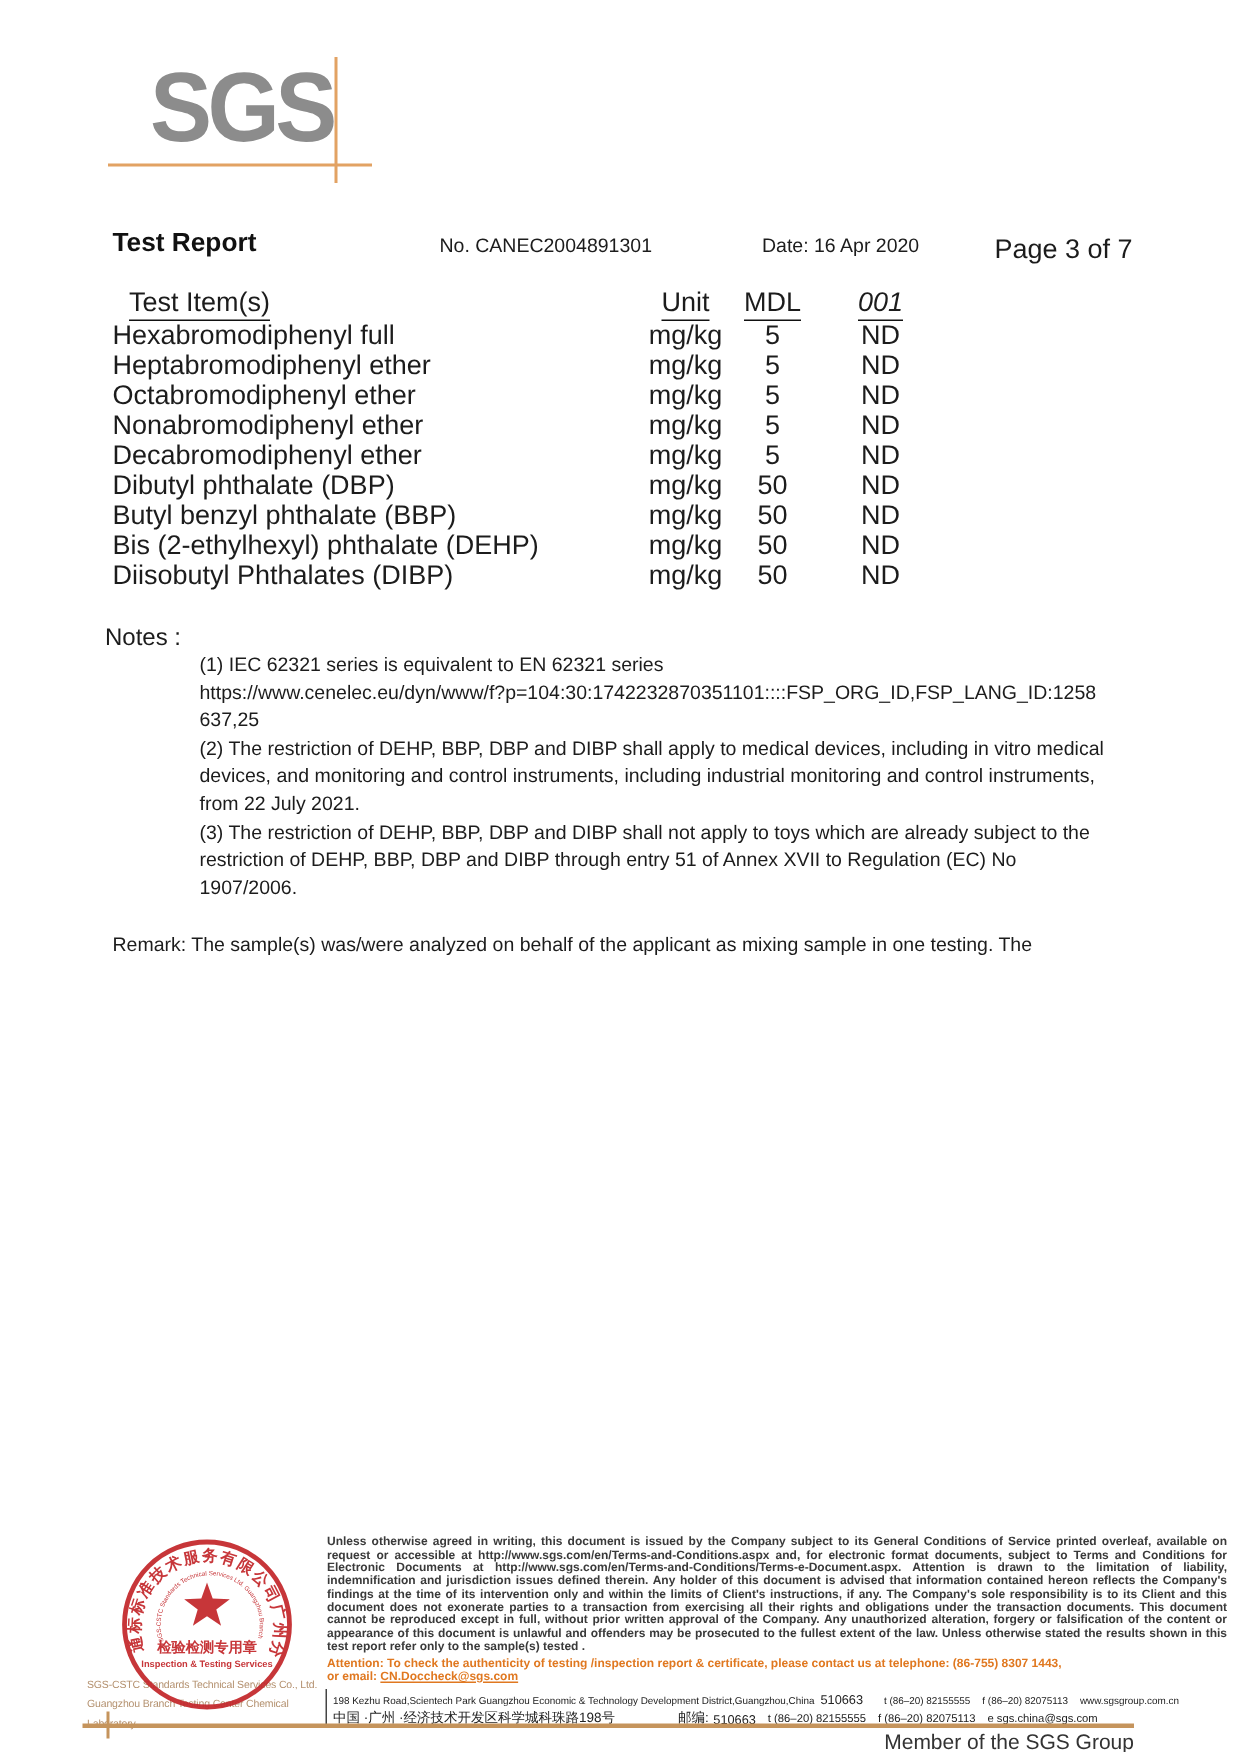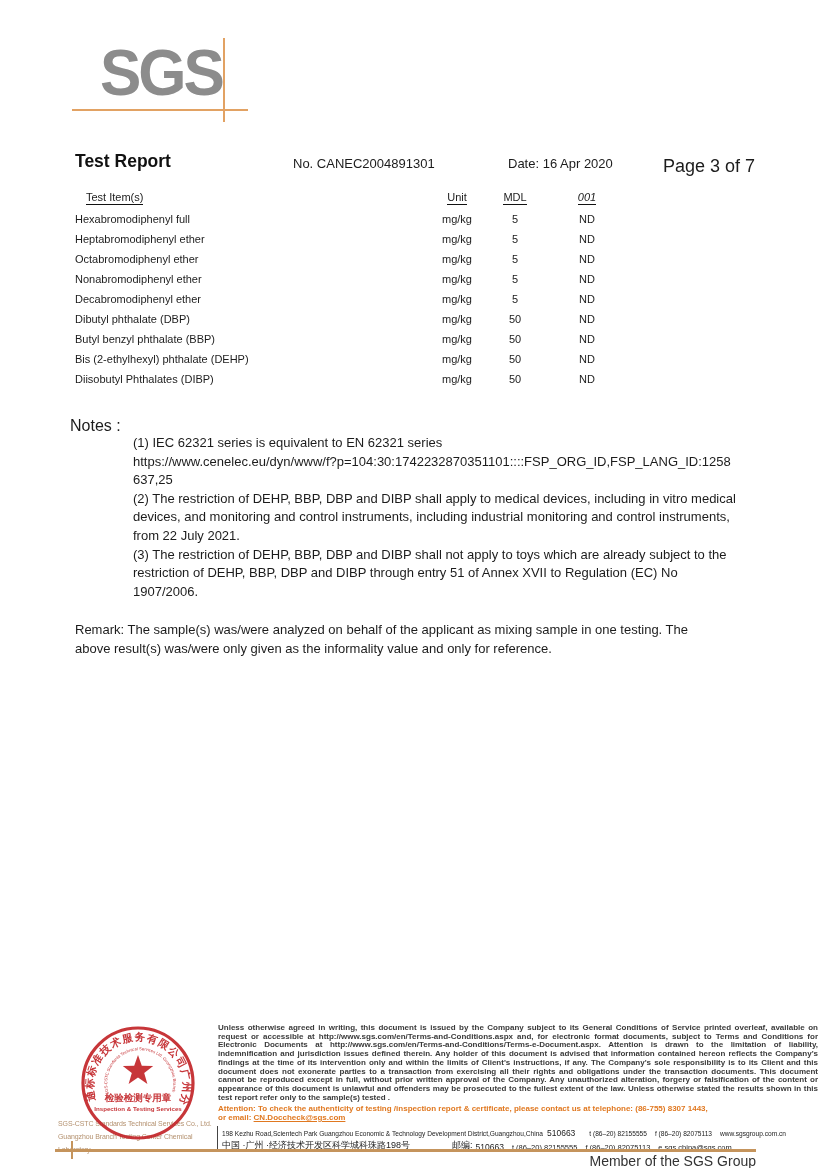--- a/index.html
+++ b/index.html
@@ -26,21 +26,21 @@
   .logo-hline { position:absolute; left:72px; top:109px; width:176px; height:2px; background:#e2a263; }
   .logo-vline { position:absolute; left:223px; top:38px; width:2px; height:84px; background:#e2a263; }
 
   
   .report-title { position:absolute; left:75px; top:151px; font-size:17.5px; font-weight:700; color:#111; }
   .report-no   { position:absolute; left:293px; top:156px; font-size:13px; }
   .report-date { position:absolute; left:508px; top:156px; font-size:13px; }
   .report-page { position:absolute; left:663px; top:156px; font-size:18px; }
 
   
-  .tbl { position:absolute; left:75px; top:191px; width:556px; font-size:11px; }
+  .tbl { position:absolute; left:75px; top:191px; width:556px; font-size:18px; }
   .tbl-row { display:grid; grid-template-columns:352px 60px 56px 88px; height:20px; align-items:start; }
   .tbl-head { margin-bottom:2px; }
   .col-item { text-align:left; }
   .col-unit, .col-mdl, .col-res { text-align:center; }
   .hd { display:inline-block; border-bottom:1.2px solid #111; padding-bottom:1px; }
   .hd-item { margin-left:11px; }
   .hd-sample { font-style:italic; }
 
   
   .notes-label { position:absolute; left:70px; top:417px; font-size:16px; }
@@ -71,21 +71,21 @@
   .addr-en {
     position:absolute; left:222px; top:1128px; width:600px;
     font-size:6.6px; color:#222; white-space:nowrap;
     display:flex; align-items:baseline;
   }
   .addr-en .big { font-size:8.5px; margin:0 6px 0 4px; }
   .addr-en .gap { margin-left:8px; }
   .addr-cn {
     position:absolute; left:222px; top:1139px; width:600px;
     font-size:9px; color:#222; white-space:nowrap;
-    display:flex; align-items:flex-end;
+    display:flex; align-items:center;
   }
   .addr-cn .post { margin-left:42px; }
   .addr-cn .num { font-size:8.5px; margin-left:3px; }
   .addr-cn .gap { margin-left:8px; font-size:7.5px; }
 
   .bottom-rule  { position:absolute; left:55px; top:1149px; width:701px; height:2.5px; background:#c5945c; }
   .bottom-tick  { position:absolute; left:71px; top:1141px; width:2px; height:18px; background:#c5945c; }
   .member { position:absolute; left:556px; top:1153px; width:200px; font-size:14px; color:#333; text-align:right; }
 </style>
 </head>
@@ -173,21 +173,20 @@
     <div>(2) The restriction of DEHP, BBP, DBP and DIBP shall apply to medical devices, including in vitro medical</div>
     <div>devices, and monitoring and control instruments, including industrial monitoring and control instruments,</div>
     <div>from 22 July 2021.</div>
     <div>(3) The restriction of DEHP, BBP, DBP and DIBP shall not apply to toys which are already subject to the</div>
     <div>restriction of DEHP, BBP, DBP and DIBP through entry 51 of Annex XVII to Regulation (EC) No</div>
     <div>1907/2006.</div>
   </div>
 
   <div class="remark">
     <div>Remark: The sample(s) was/were analyzed on behalf of the applicant as mixing sample in one testing. The</div>
-    <div>above result(s) was/were only given as the informality value and only for reference.</div>
   </div>
 
   <div class="company-lines">
     <div>SGS-CSTC Standards Technical Services Co., Ltd.</div>
     <div>Guangzhou Branch Testing Center Chemical Laboratory.</div>
   </div>
 
   <svg class="stamp" viewBox="0 0 128 124">
     <defs>
       <path id="ringPath" d="M 19.7 78.4 A 45 45 0 1 1 104.3 79.4" fill="none"></path>

